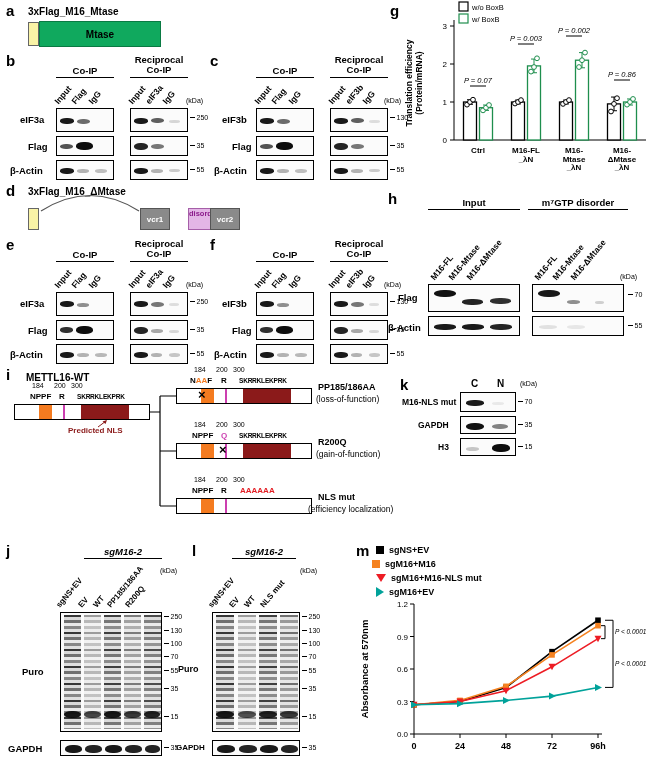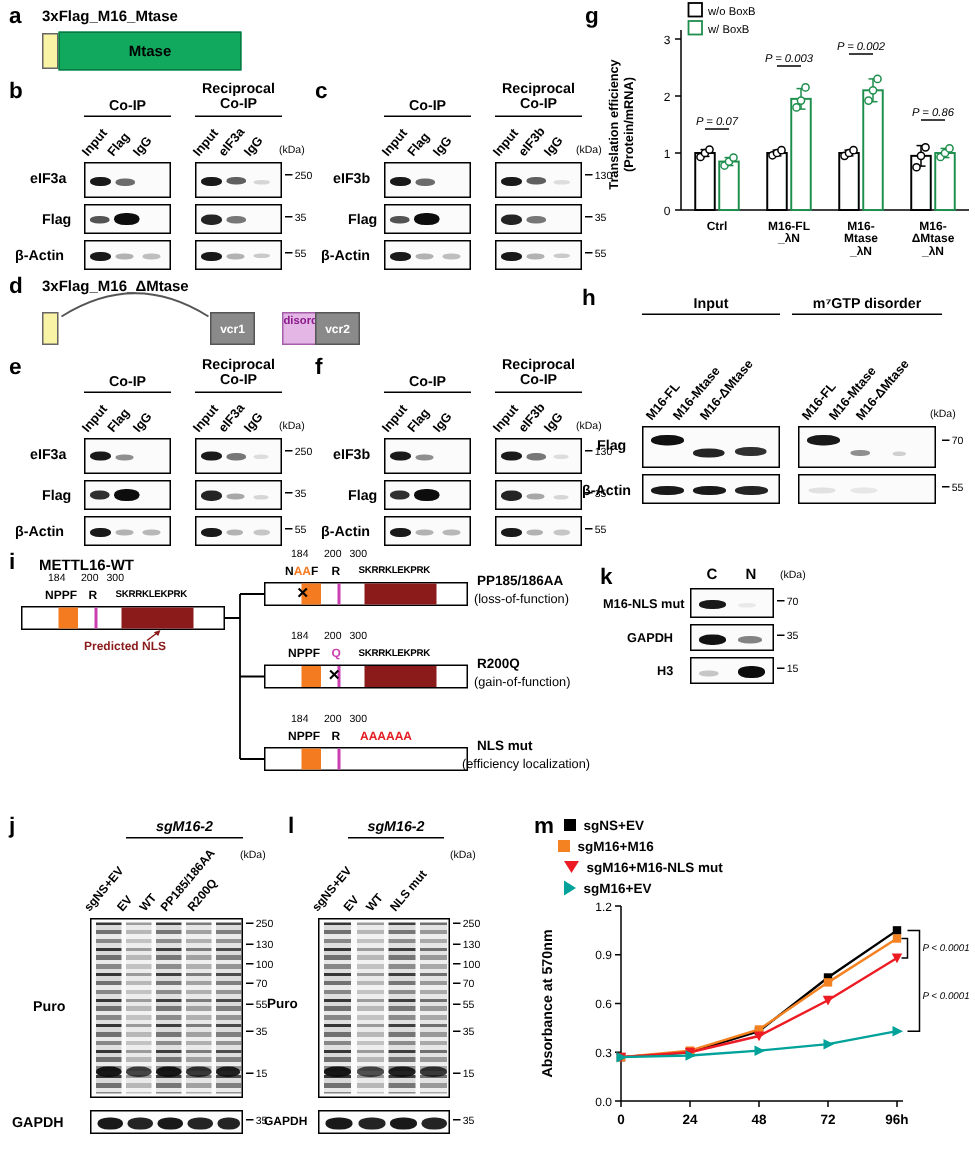--- a/index.html
+++ b/index.html
@@ -388,21 +388,21 @@
     <span class="f7" style="left:54px;top:382px">200</span>
     <span class="f7" style="left:71px;top:382px">300</span>
     <span class="f8b" style="left:30px;top:392px">NPPF</span>
     <span class="f8b" style="left:59px;top:392px">R</span>
     <span class="f65b" style="left:77px;top:393px">SKRRKLEKPRK</span>
     <div class="bar" style="left:14px;top:404px;width:136px;height:16px">
       <i class="seg" style="left:24px;top:0;width:13px;height:14px;background:#f47b20"></i>
       <i class="seg" style="left:48px;top:0;width:2px;height:14px;background:#cc3fb0"></i>
       <i class="seg" style="left:66px;top:0;width:48px;height:14px;background:#8b1a1a"></i>
     </div>
-    <span class="f8b" style="left:56px;top:426px;color:#8b1a1a">Predicted NLS</span>
+    <span class="f8b" style="left:68px;top:426px;color:#8b1a1a">Predicted NLS</span>
     <svg style="position:absolute;left:96px;top:419px" width="14" height="9">
         <line x1="2" y1="8" x2="10" y2="2" stroke="#8b1a1a" stroke-width="1"></line>
         <path d="M11,1 L6.5,2.5 L9.5,5 Z" fill="#8b1a1a"></path>
       </svg>
 
     <svg style="position:absolute;left:150px;top:386px" width="28" height="126">
       <path d="M0,26 L10,26 M10,10 L10,120 M10,10 L26,10 M10,65 L26,65 M10,120 L26,120" stroke="#000" stroke-width="1.2" fill="none"></path>
     </svg>
 
     <span class="f7" style="left:194px;top:366px">184</span>

